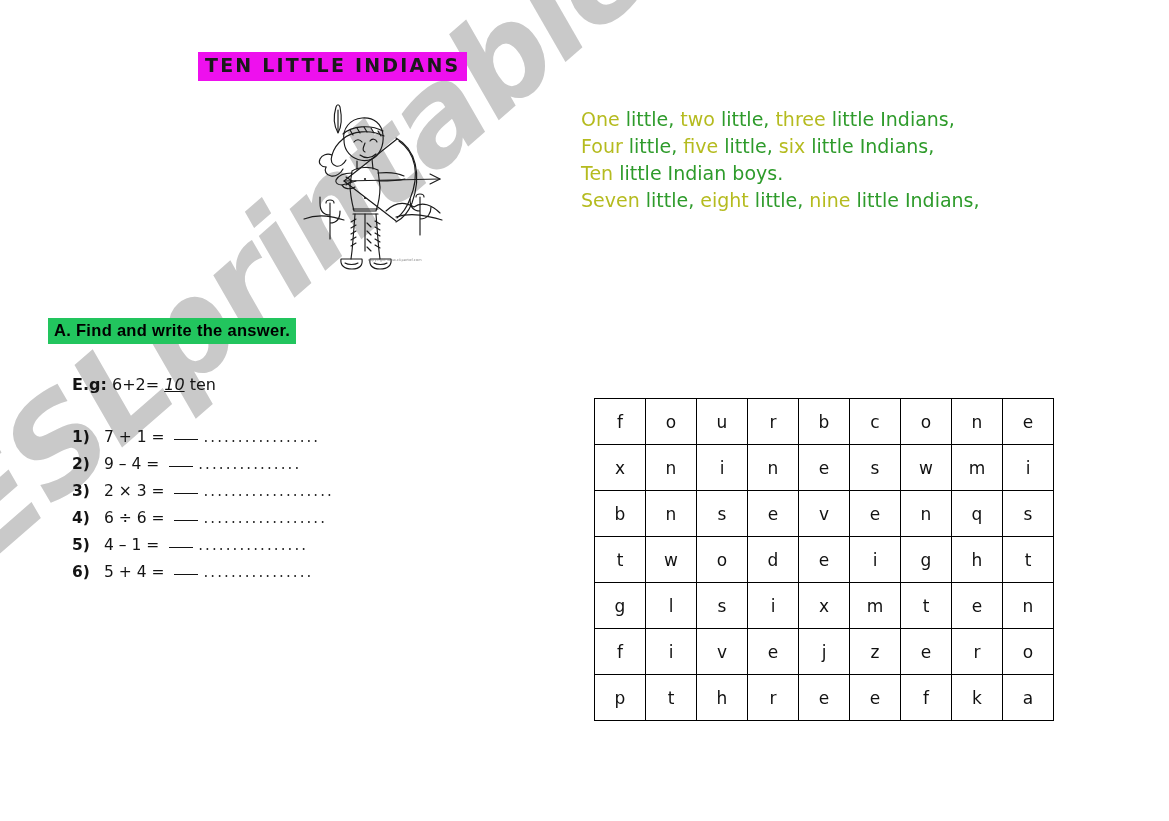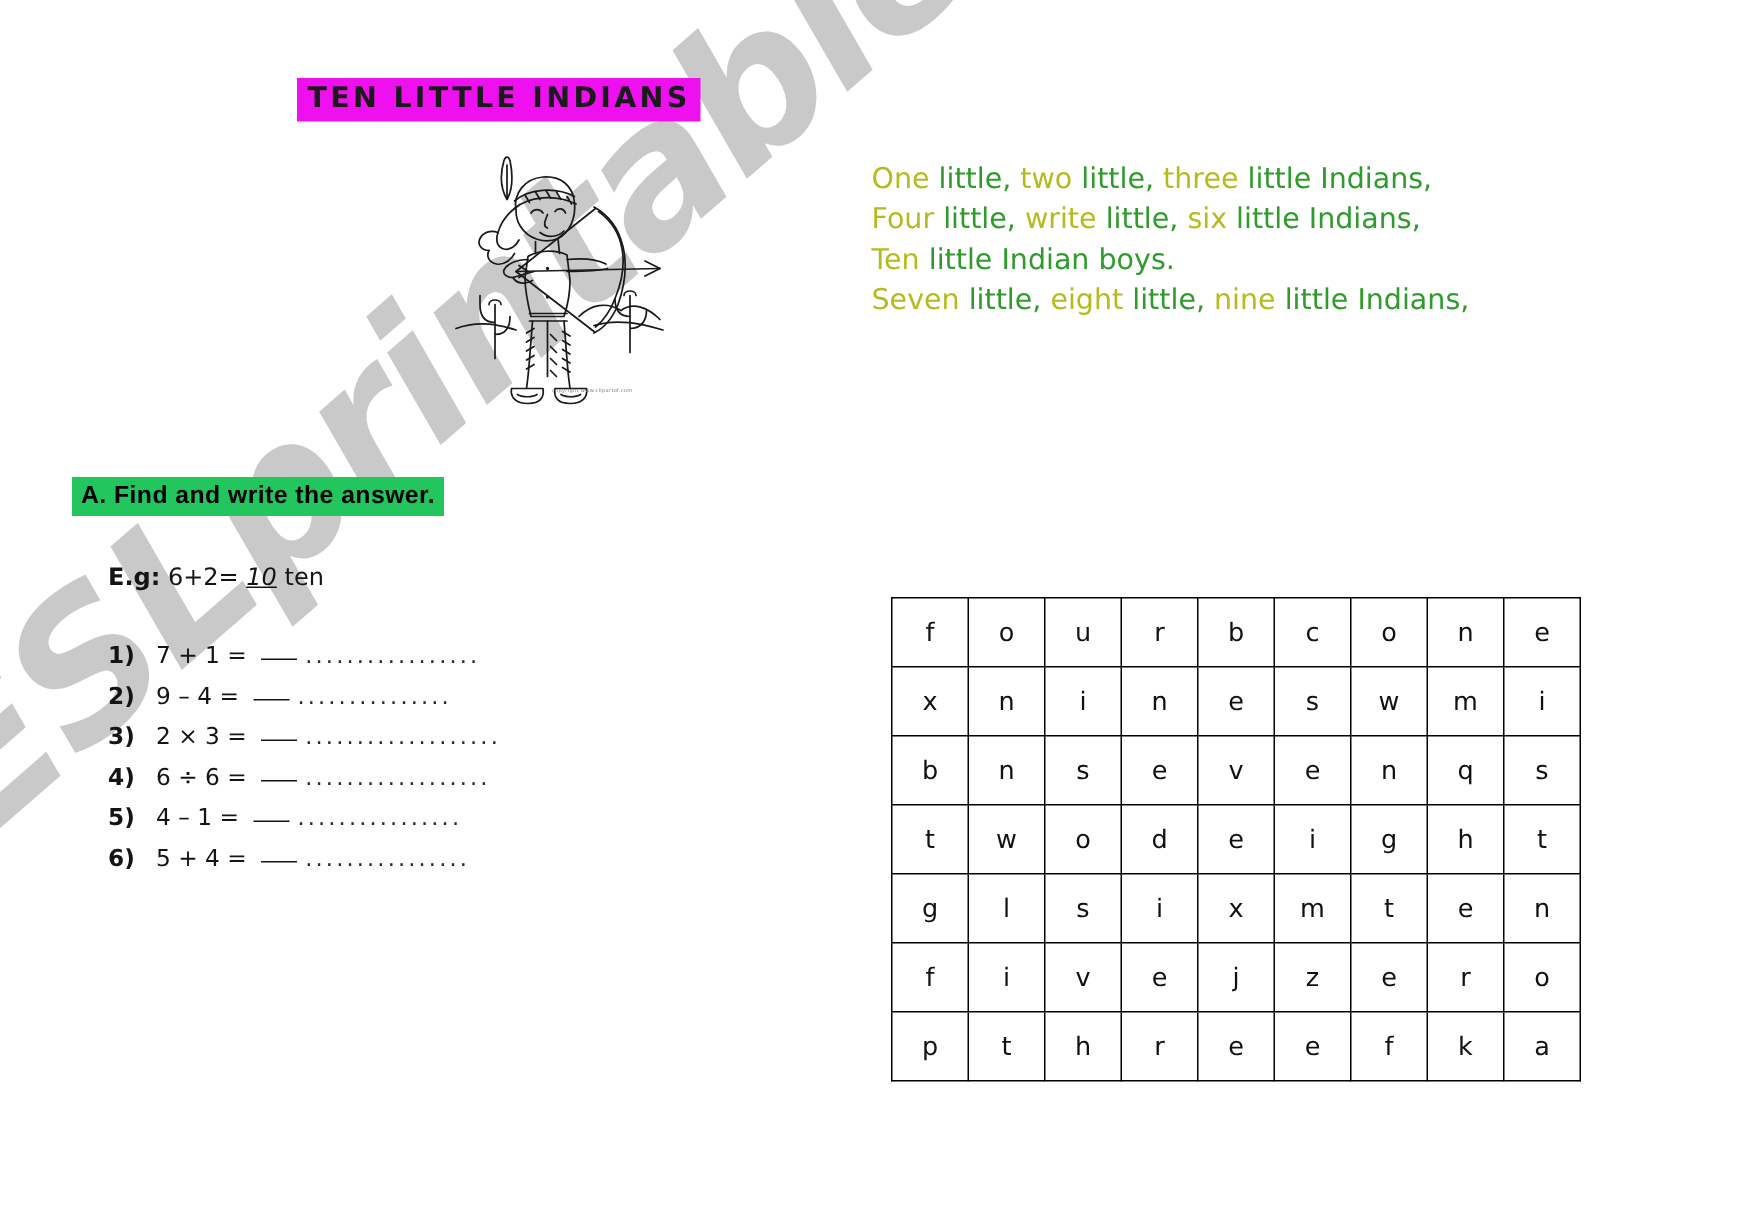--- a/index.html
+++ b/index.html
@@ -244,21 +244,21 @@
       <path d="M41 166 C 40 172, 44 176, 52 176 C 60 176, 63 172, 62 166 Z"></path>
       <path d="M70 166 C 69 172, 72 176, 80 176 C 88 176, 92 172, 91 166 Z"></path>
       <path d="M45 170 C 48 172, 55 172, 58 170"></path>
       <path d="M74 170 C 77 172, 84 172, 87 170"></path>
     </svg>
   </div>
   <div class="layer" id="illus-credit">copyright www.clipartof.com</div>
 
   <div class="layer" id="lyrics">
       <div><span class="num-word">One</span><span class="grn"> little, </span><span class="num-word">two</span><span class="grn"> little, </span><span class="num-word">three</span><span class="grn"> little Indians,</span></div>
-      <div><span class="num-word">Four</span><span class="grn"> little, </span><span class="num-word">write</span><span class="grn"> little, </span><span class="num-word">six</span><span class="grn"> little Indians,</span></div>
+      <div><span class="num-word">Four</span><span class="grn"> little, </span><span class="num-word">five</span><span class="grn"> little, </span><span class="num-word">six</span><span class="grn"> little Indians,</span></div>
       <div><span class="num-word">Ten</span><span class="grn"> little Indian boys.</span></div>
       <div><span class="num-word">Seven</span><span class="grn"> little, </span><span class="num-word">eight</span><span class="grn"> little, </span><span class="num-word">nine</span><span class="grn"> little Indians,</span></div>
     </div>
 
   <div class="layer hl-yellow" id="heading-a">A. Find and write the answer.</div>
 
   <div class="layer" id="example">
     <span class="eg-label">E.g:</span>
     <span>6+2=</span>
     <span class="underlined">10</span>

